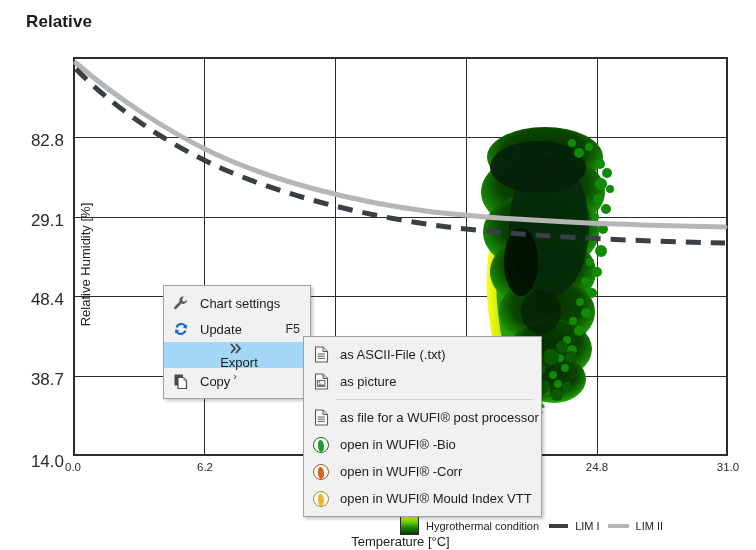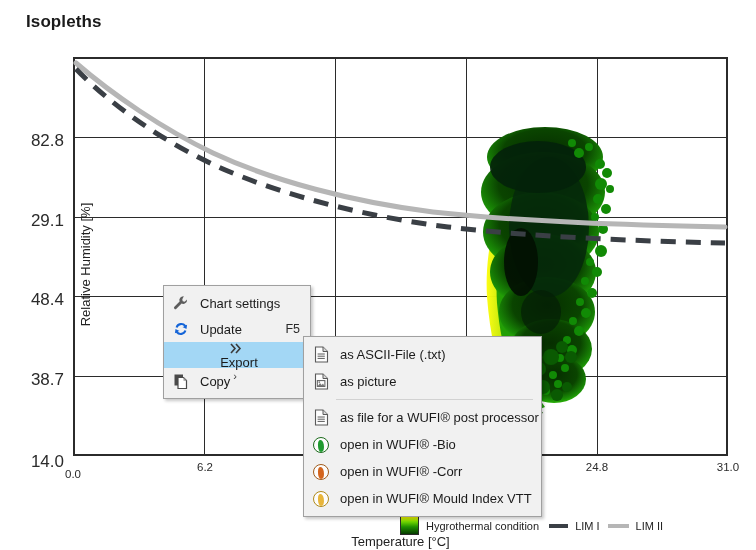--- a/index.html
+++ b/index.html
@@ -127,30 +127,30 @@
   .circ-green { border-color:#1c6b1c; }
   .circ-green::after { background:#1f9b2f; }
   .circ-orange { border-color:#a05b1b; }
   .circ-orange::after { background:#d4641c; }
   .circ-yellow { border-color:#b08a1a; }
   .circ-yellow::after { background:#e8b53a; }
 </style>
 </head>
 <body>
 
-<div id="chart-title">Isopleths</div>
+<div id="chart-title">Relative</div>
 
 <div id="ytick-wrap">
   <div class="ytick-lbl" style="left:18px; top:452px;">14.0</div>
   <div class="ytick-lbl" style="left:18px; top:370px;">38.7</div>
   <div class="ytick-lbl" style="left:18px; top:290px;">48.4</div>
   <div class="ytick-lbl" style="left:18px; top:211px;">29.1</div>
   <div class="ytick-lbl" style="left:18px; top:131px;">82.8</div>
 
-  <div class="xtick-lbl" style="left:48px;margin-top:7px;">0.0</div>
+  <div class="xtick-lbl" style="left:48px;">0.0</div>
   <div class="xtick-lbl" style="left:180px;">6.2</div>
   <div class="xtick-lbl" style="left:311px;">12.4</div>
   <div class="xtick-lbl" style="left:441px;">18.6</div>
   <div class="xtick-lbl" style="left:572px;">24.8</div>
   <div class="xtick-lbl" style="left:703px;">31.0</div>
 </div>
 
 <div id="chart-area">
   <div id="plot-frame"></div>
 

